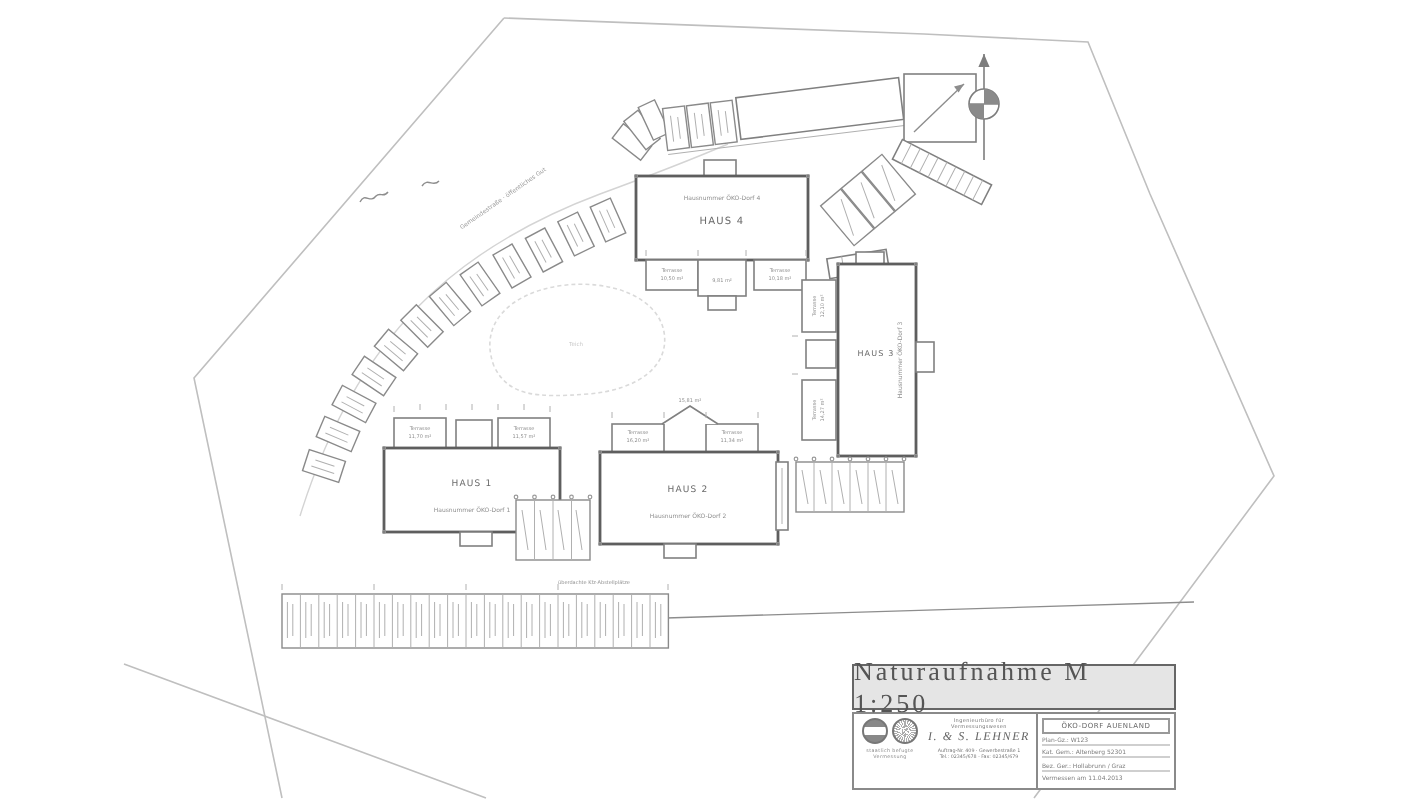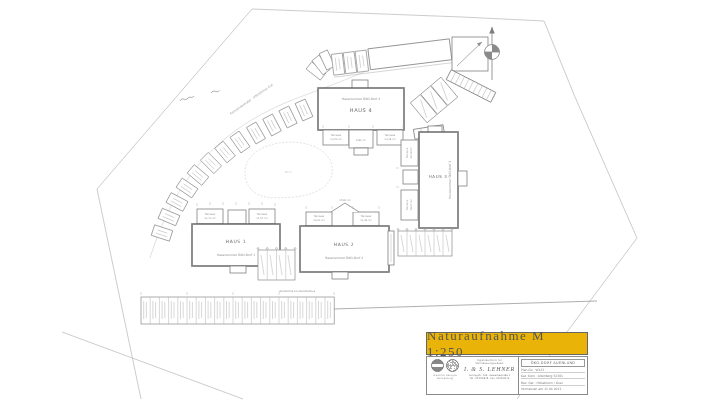--- a/index.html
+++ b/index.html
@@ -16,21 +16,21 @@
   .pm{fill:none;stroke:#b0b0b0;stroke-width:.5;}
   .ink{fill:none;stroke:#8d8d8d;stroke-width:.7;}
   .dot{fill:none;stroke:#9a9a9a;stroke-width:.6;}
   .name{font-size:5px;fill:#6a6a6a;letter-spacing:.6px;text-anchor:middle;}
   .sub{font-size:3px;fill:#8e8e8e;text-anchor:middle;}
   .t2{font-size:2.5px;fill:#8f8f8f;text-anchor:middle;}
   .t3{font-size:3px;fill:#9a9a9a;text-anchor:middle;}
   .ghost{font-size:2.8px;fill:#c9c9c9;text-anchor:middle;}
   
   .titleblock{position:absolute;left:426px;top:332px;width:162px;}
-  .tb-title-box{height:21px;border:1.4px solid #666;background:#eab308;display:flex;align-items:center;
+  .tb-title-box{height:21px;border:1.4px solid #666;background:#e5e5e5;display:flex;align-items:center;
     justify-content:center;font-family:"Liberation Serif",serif;font-size:13px;letter-spacing:1.5px;color:#555;}
   .tb-lower{margin-top:1px;border:1px solid #8a8a8a;height:37px;display:flex;background:#fff;}
   .tb-stamp{flex:1;display:flex;padding:2px 2px 1px 3px;gap:3px;}
   .seals{width:30px;display:flex;flex-direction:column;align-items:center;}
   .seals-row{display:flex;gap:2px;}
   .seal{width:13px;height:13px;border-radius:50%;border:1px solid #777;box-sizing:border-box;}
   .seal-flag{background:linear-gradient(#888 34%,#fff 34% 66%,#888 66%);}
   .seal-round{background:repeating-conic-gradient(#adadad 0 7deg,#ffffff 7deg 14deg);}
   .seal-caption{font-size:2.4px;color:#8a8a8a;text-align:center;margin-top:1.5px;letter-spacing:.2px;}
   .stamp-text{flex:1;text-align:center;color:#777;}

